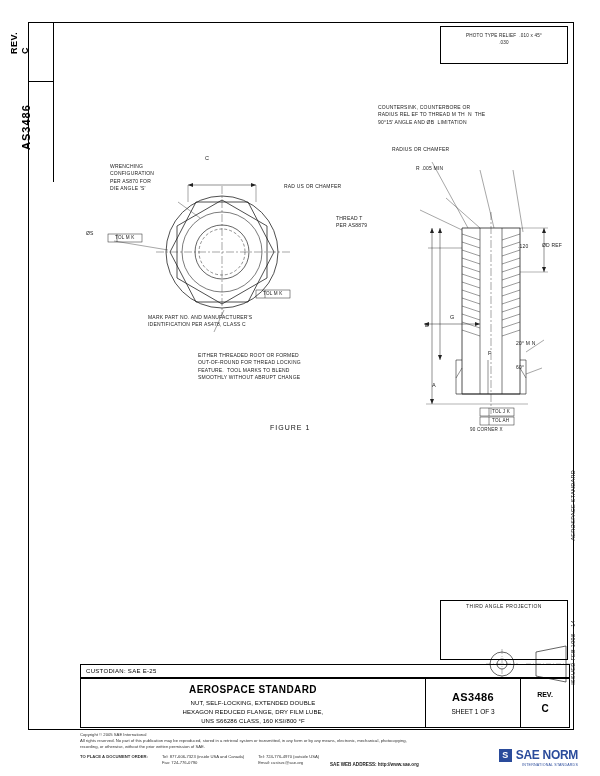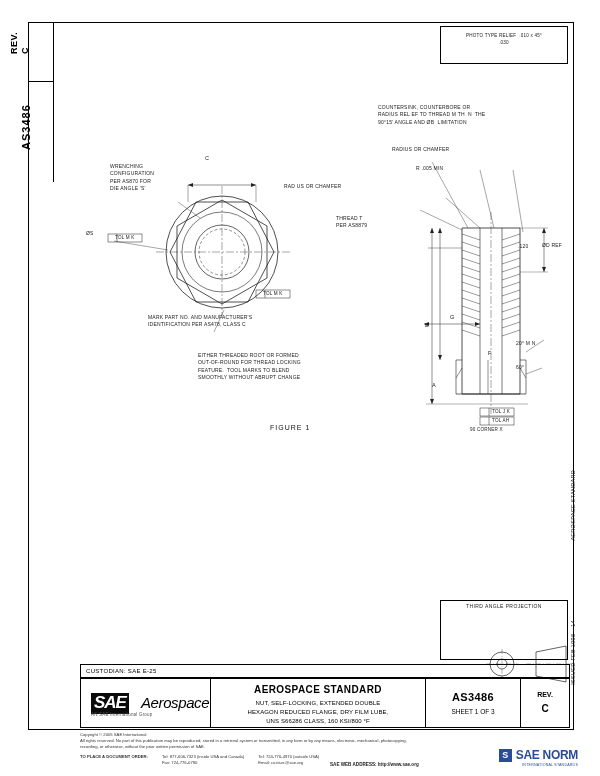--- a/index.html
+++ b/index.html
@@ -534,25 +534,20 @@
 
   <div class="figure-label">FIGURE 1</div>
 
   <div class="proj-box">
     <div class="proj-title">THIRD ANGLE PROJECTION</div>
   </div>
 
   <div class="custodian">CUSTODIAN: SAE E-25</div>
 
   <div class="titleblock">
-    <div class="tb-logo">
-      <div class="logo-sae">SAE</div>
-      <div class="logo-aero">Aerospace</div>
-      <div class="logo-sub">AN SAE International Group</div>
-    </div>
     <div class="tb-title">
       <div class="std">AEROSPACE STANDARD</div>
       <div class="desc" style="white-space:pre-line;">NUT, SELF-LOCKING, EXTENDED DOUBLE
 HEXAGON  REDUCED FLANGE, DRY FILM LUBE,
 UNS S66286  CLASS, 160 KSI/800 °F</div>
     </div>
     <div class="tb-num">
       <div class="n">AS3486</div>
       <div class="s">SHEET 1 OF 3</div>
     </div>

